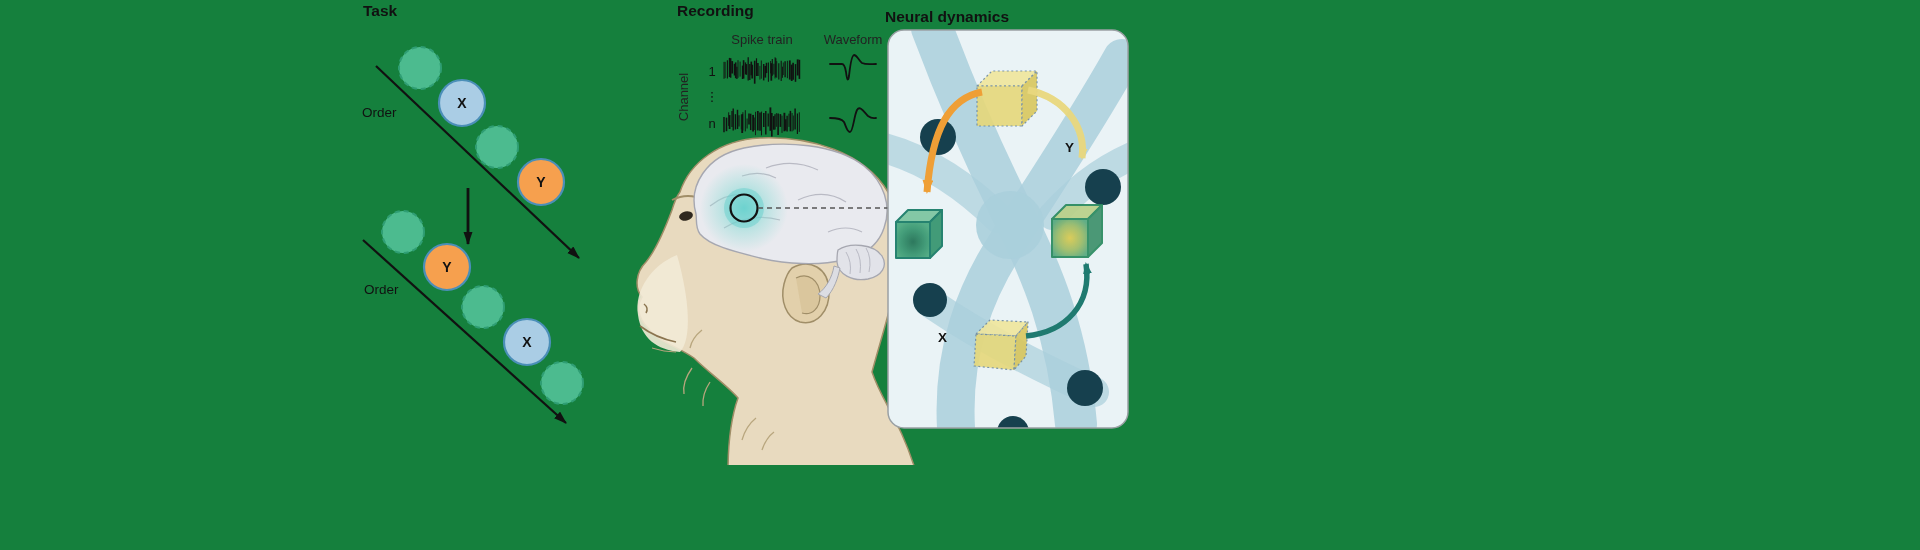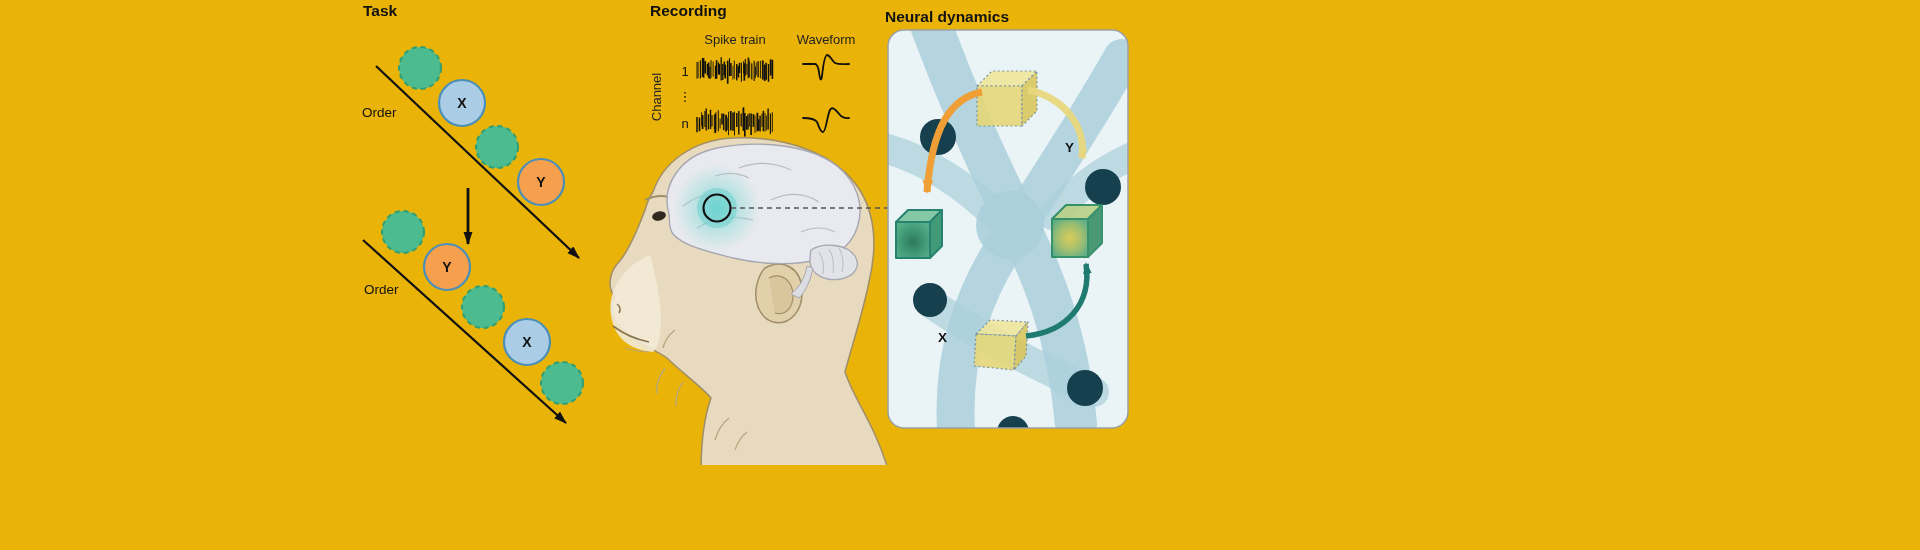--- a/index.html
+++ b/index.html
@@ -1,24 +1,24 @@
 <!DOCTYPE html>
 <html><head>
 <meta charset="utf-8">
 <style>
   html,body{margin:0;padding:0;background:#fff;}
   body{width:1920px;height:550px;position:relative;overflow:hidden;
        font-family:"Liberation Sans",sans-serif;color:#111;}
-  .canvas{position:absolute;inset:0;background:#eab308;}
+  .canvas{position:absolute;inset:0;background:#15803d;}
   .panel{position:absolute;top:0;}
   .panel-title{position:absolute;margin:0;font-size:15.5px;font-weight:bold;color:#111;
                font-family:"Liberation Sans",sans-serif;white-space:nowrap;z-index:5;}
   .panel-task{left:360px;width:250px;height:465px;}
   .panel-task .panel-title{left:3px;top:2px;}
-  .panel-recording{left:605px;width:300px;height:513px;}
+  .panel-recording{left:632px;width:300px;height:513px;}
   .panel-recording .panel-title{left:45px;top:2px;}
   .panel-neural{left:880px;width:265px;height:445px;}
   .panel-neural .panel-title{left:5px;top:8px;}
   svg{position:absolute;left:0;top:0;display:block;}
   svg text{font-family:"Liberation Sans","DejaVu Sans",sans-serif;}
   .seq-letter{font-size:14px;font-weight:bold;fill:#111;}
   .order-label{font-size:13.5px;fill:#111;}
   .rec-label{font-size:13px;fill:#222;}
   .chan-num{font-size:13px;fill:#111;}
   .chan-dots{font-size:13px;fill:#111;font-family:"DejaVu Sans",sans-serif;}

